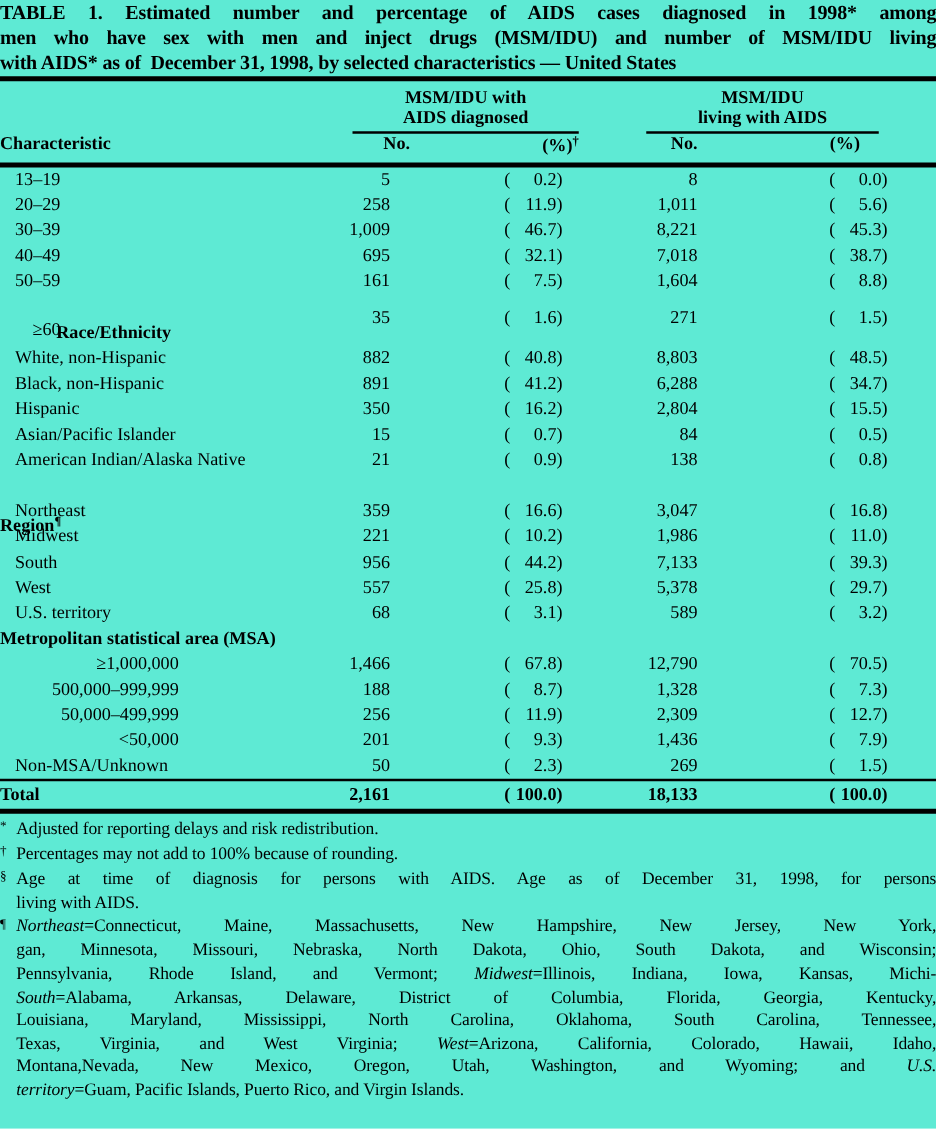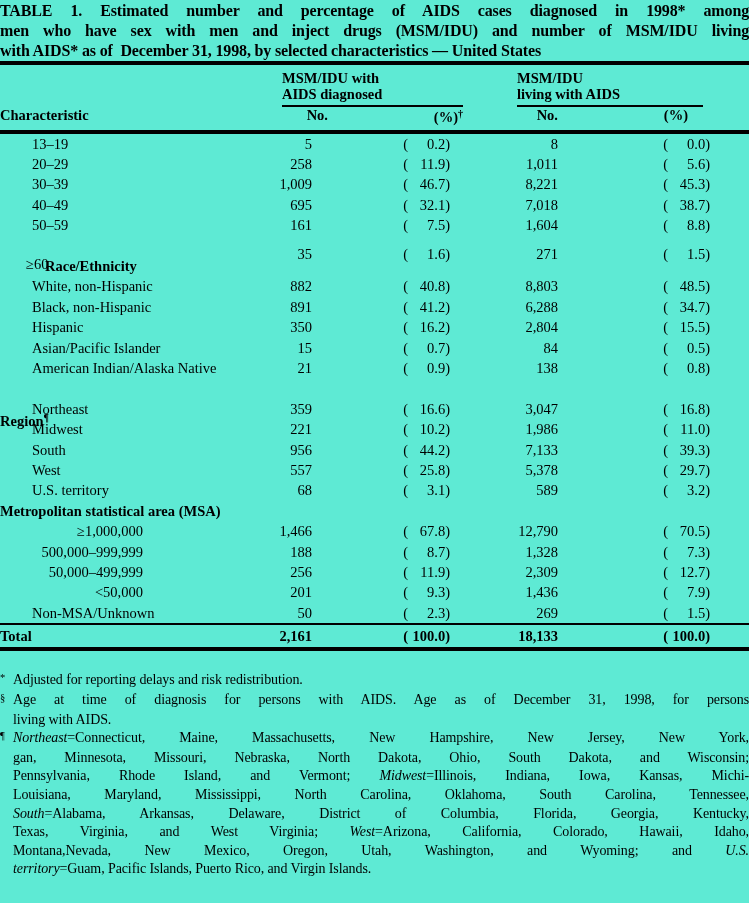--- a/index.html
+++ b/index.html
@@ -15,48 +15,48 @@
   
   .title { font-weight: bold; font-size: 16px; line-height: 20px; letter-spacing: -0.15px; padding-top: 1px; }
   .tl { white-space: nowrap; }
   .tl.jl { text-align: justify; text-align-last: justify; white-space: normal; }
   
   .rule { background:#000; width: 749px; }
   .rule-4 { height: 4px; }
   .rule-2 { height: 2px; }
   
   .thead { position: relative; height: 65px; }
-  .group { position: absolute; top: 5px; text-align: left; font-weight: bold;
+  .group { position: absolute; top: 5px; text-align: center; font-weight: bold;
            font-size: 14.5px; line-height: 16px; border-bottom: 2.5px solid #000; padding-bottom: 3px; }
   .g1 { left: 282px; width: 181px; }
   .g2 { left: 517px; width: 186px; }
   .subhead { position: absolute; left: 0; right: 0; bottom: 4px; display: grid;
              grid-template-columns: 240px 88px 135px 95px 152px;
              font-weight: bold; font-size: 14.5px; }
   .num { text-align: right; }
   .c-no1 { padding-right: 16px; }
   .c-pct1 { padding-right: 13px; }
   .c-no2 { padding-right: 0; }
   .c-pct2 { padding-right: 0; }
   .subhead .c-no1 { padding-right: 0; }
   .subhead .c-pct1 { padding-right: 0; }
   .subhead .c-pct2h { text-align: right; padding-right: 22px; }
   .hsup { font-size: 10px; position: relative; top: 1px; }
   
   .row { display: grid; grid-template-columns: 240px 88px 135px 95px 152px;
          height: 20.4px; align-items: center; font-size: 14.5px; }
   .cell-label { white-space: nowrap; }
   .sec { font-weight: bold; }
-  .i1 { padding-left: 32px; }
+  .i1 { padding-left: 12px; }
   .i2 { padding-left: 26px; margin-top: 20px; }
   .msa-box { display: inline-block; width: 143px; text-align: right; }
   .pnum { display: inline-block; width: 37px; text-align: right; }
   .total { height: 22px; font-weight: bold; }
   
-  .footnotes { padding-top: 20px; font-size: 14px; line-height: 18.6px; letter-spacing: -0.1px; }
+  .footnotes { padding-top: 4px; font-size: 14px; line-height: 18.6px; letter-spacing: -0.1px; }
   .fn-line { white-space: nowrap; }
   .fn-line.jl { text-align: justify; text-align-last: justify; white-space: normal; }
   .fn-line.cont { padding-left: 13px; }
   .fsym { display: inline-block; width: 13px; font-size: 10.5px; position: relative; top: -3px; }
 </style>
 </head>
 <body>
 
 <div class="page">
 
@@ -257,28 +257,31 @@
     <div class="num c-pct2"><span>(</span><span class="pnum">100.0</span><span>)</span></div>
   </div>
 
   <div class="rule rule-4"></div>
 
   <div class="footnotes">
       <div class="footnote">
         <div class="fn-line"><span class="fsym">*</span><span>Adjusted for reporting delays and risk redistribution.</span></div>
       </div>
       <div class="footnote">
+        <div class="fn-line"><span class="fsym">†</span><span>Percentages may not add to 100% because of rounding.</span></div>
+      </div>
+      <div class="footnote">
         <div class="fn-line jl"><span class="fsym">§</span><span>Age at time of diagnosis for persons with AIDS. Age as of December 31, 1998, for persons</span></div>
         <div class="fn-line cont"><span>living with AIDS.</span></div>
       </div>
       <div class="footnote">
         <div class="fn-line jl"><span class="fsym">¶</span><i>Northeast</i><span>=Connecticut, Maine, Massachusetts, New Hampshire, New Jersey, New York,</span></div>
         <div class="fn-line cont jl"><span>gan, Minnesota, Missouri, Nebraska, North Dakota, Ohio, South Dakota, and Wisconsin;</span></div>
         <div class="fn-line cont jl"><span>Pennsylvania, Rhode Island, and Vermont; </span><i>Midwest</i><span>=Illinois, Indiana, Iowa, Kansas, Michi-</span></div>
+        <div class="fn-line cont jl"><i>South</i><span>=Alabama, Arkansas, Delaware, District of Columbia, Florida, Georgia, Kentucky,</span></div>
         <div class="fn-line cont jl"><span>Louisiana, Maryland, Mississippi, North Carolina, Oklahoma, South Carolina, Tennessee,</span></div>
-        <div class="fn-line cont jl"><i>South</i><span>=Alabama, Arkansas, Delaware, District of Columbia, Florida, Georgia, Kentucky,</span></div>
         <div class="fn-line cont jl"><span>Texas, Virginia, and West Virginia; </span><i>West</i><span>=Arizona, California, Colorado, Hawaii, Idaho,</span></div>
         <div class="fn-line cont jl"><span>Montana,Nevada, New Mexico, Oregon, Utah, Washington, and Wyoming; and </span><i>U.S.</i></div>
         <div class="fn-line cont"><i>territory</i><span>=Guam, Pacific Islands, Puerto Rico, and Virgin Islands.</span></div>
       </div>
     </div>
 
 </div>
 
 </body></html>

